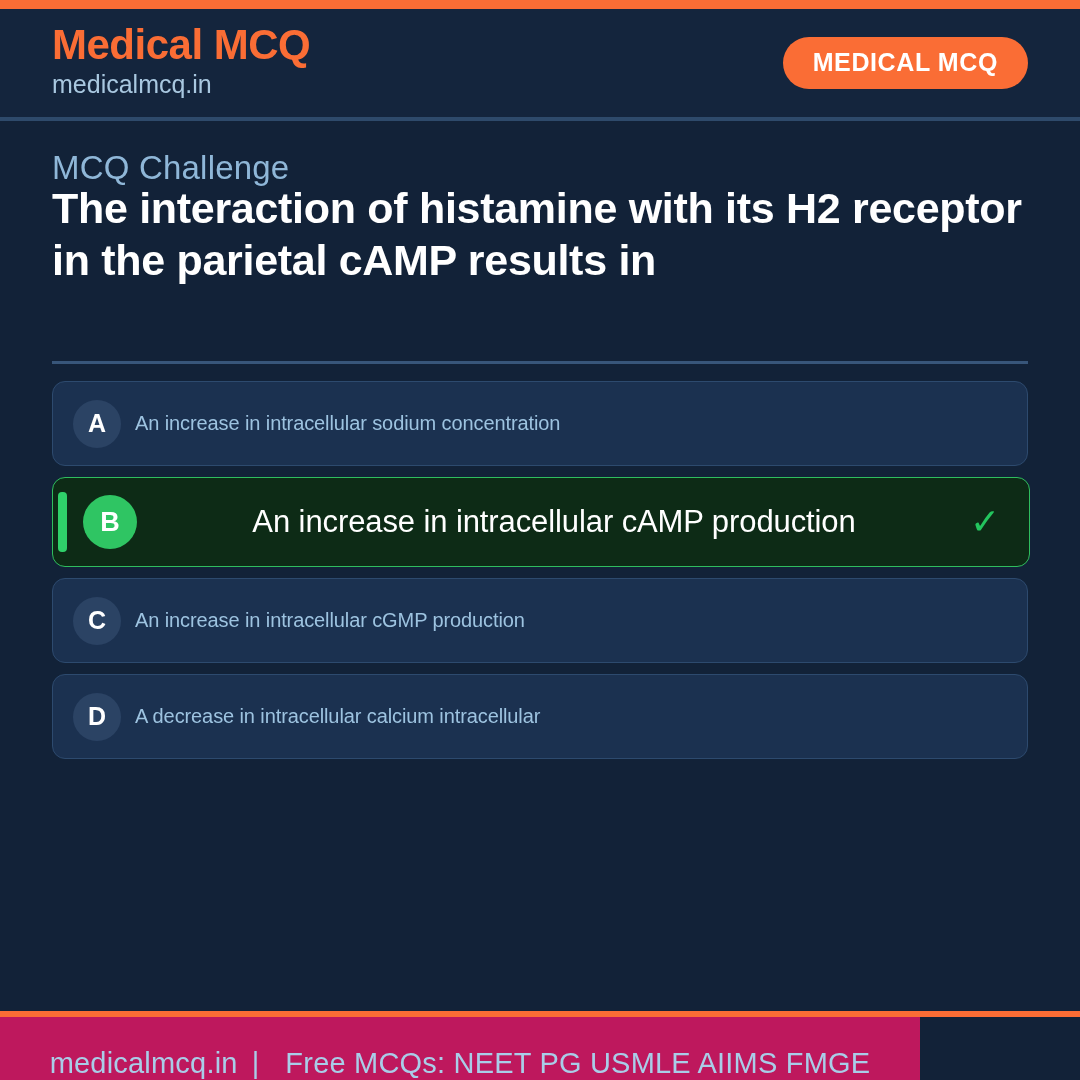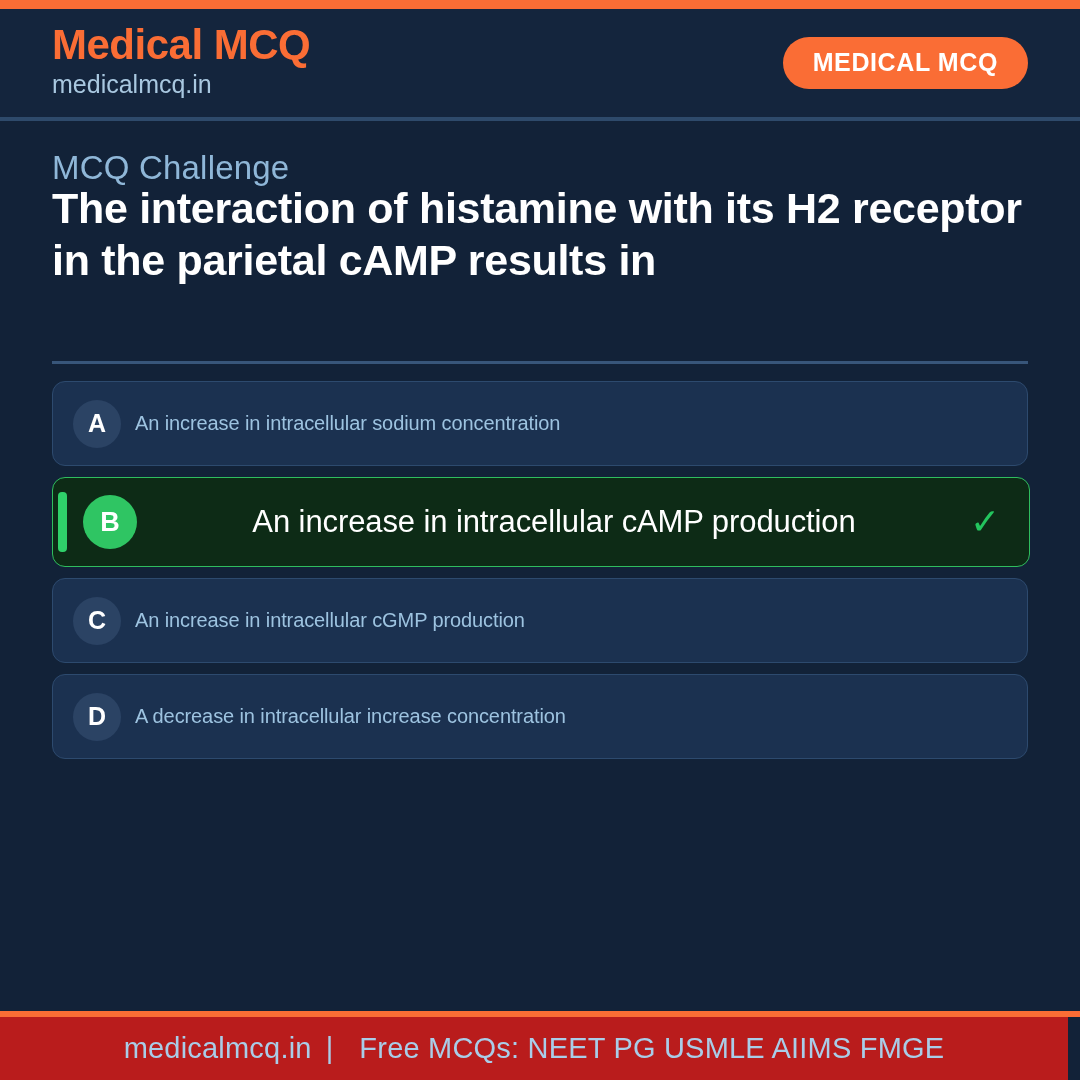--- a/index.html
+++ b/index.html
@@ -191,25 +191,25 @@
     left:0;
     top:1011px;
     width:1080px;
     height:6px;
     background:#fa6d35;
   }
   .footer{
     position:absolute;
     left:0;
     top:1017px;
-    width:1068px;
+    width:920px;
     height:63px;
-    background:#b91c1c;
-    display:flex;
-    align-items:center;
+    background:#be185d;
+    display:flex;
+    align-items:flex-end;
     justify-content:center;
   }
   .footer-text{
     font-size:29px;
     color:#a9cde8;
     letter-spacing:0.2px;
     white-space:nowrap;
   }
   .footer-sep{
     padding:0 14px;
@@ -252,21 +252,21 @@
   </div>
 
   <div class="option">
     <div class="option-badge">C</div>
     <div class="option-text">An increase in intracellular cGMP production</div>
     <div class="option-check"></div>
   </div>
 
   <div class="option">
     <div class="option-badge">D</div>
-    <div class="option-text">A decrease in intracellular increase concentration</div>
+    <div class="option-text">A decrease in intracellular calcium intracellular</div>
     <div class="option-check"></div>
   </div>
 
 </div>
 
 <div class="footer-rule"></div>
 <div class="footer">
   <div class="footer-text">
     <span>medicalmcq.in</span><span class="footer-sep">|</span><span class="footer-tag">Free MCQs: NEET PG  USMLE  AIIMS  FMGE</span>
   </div>

